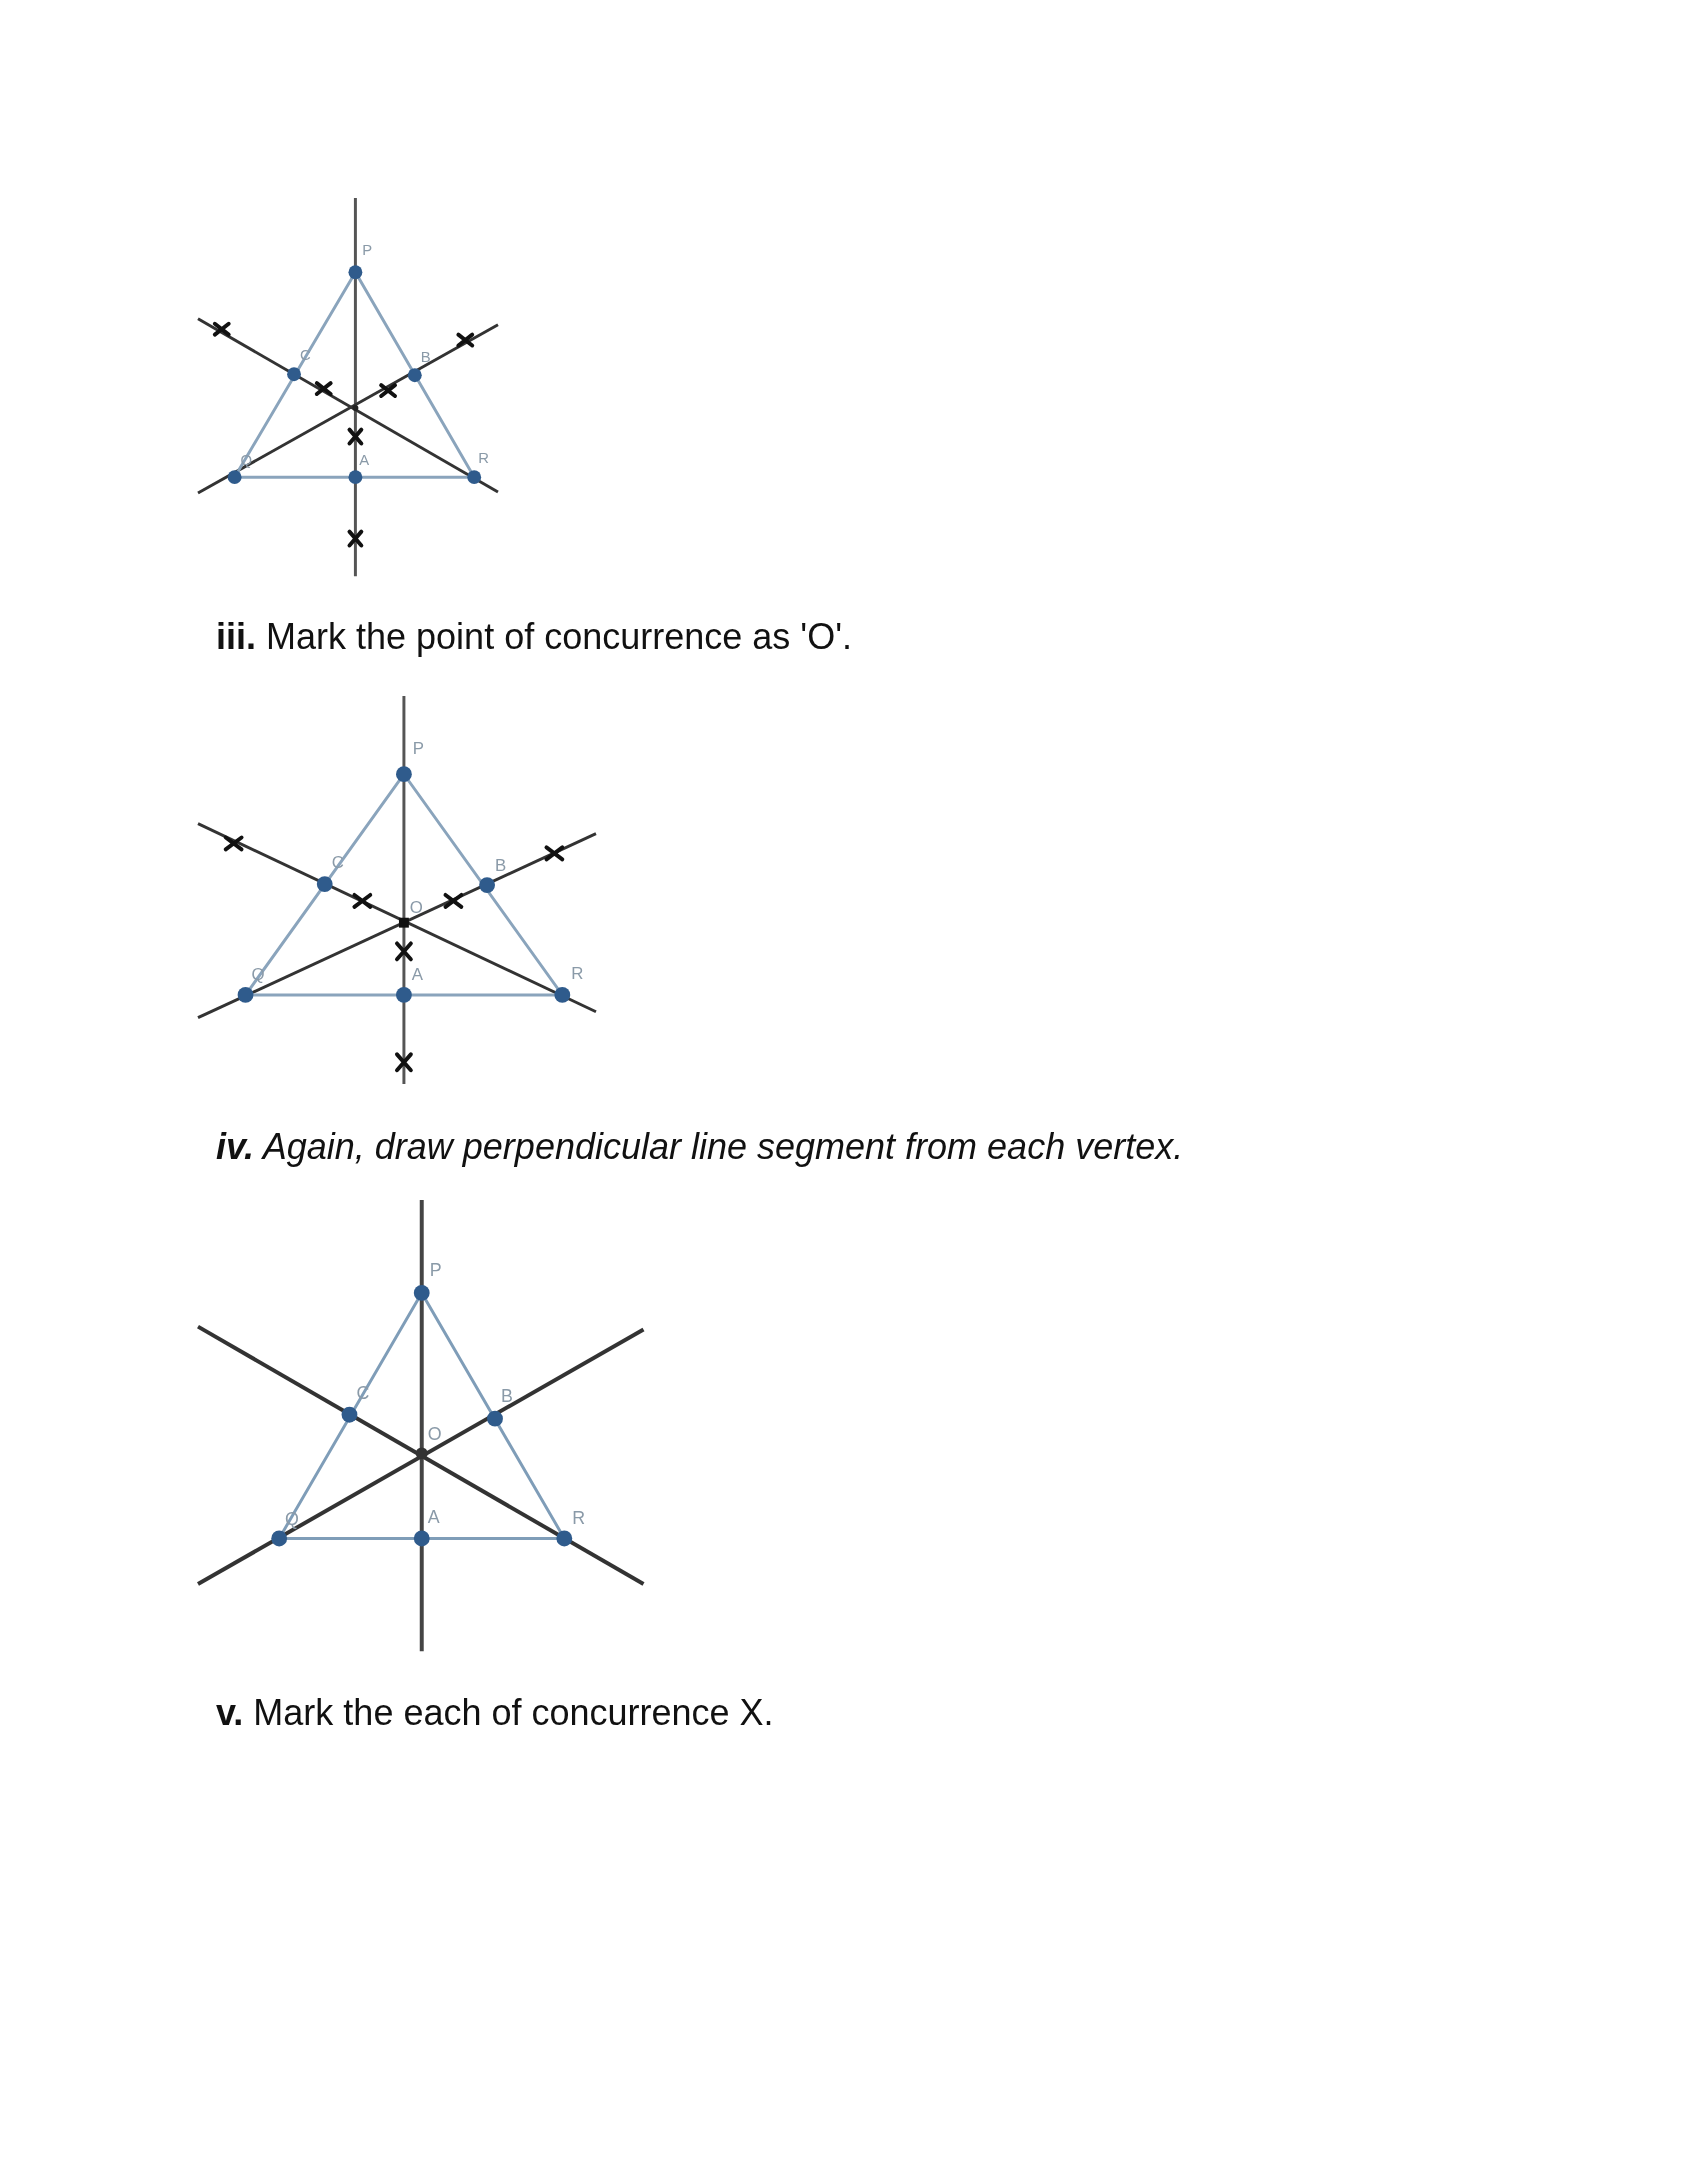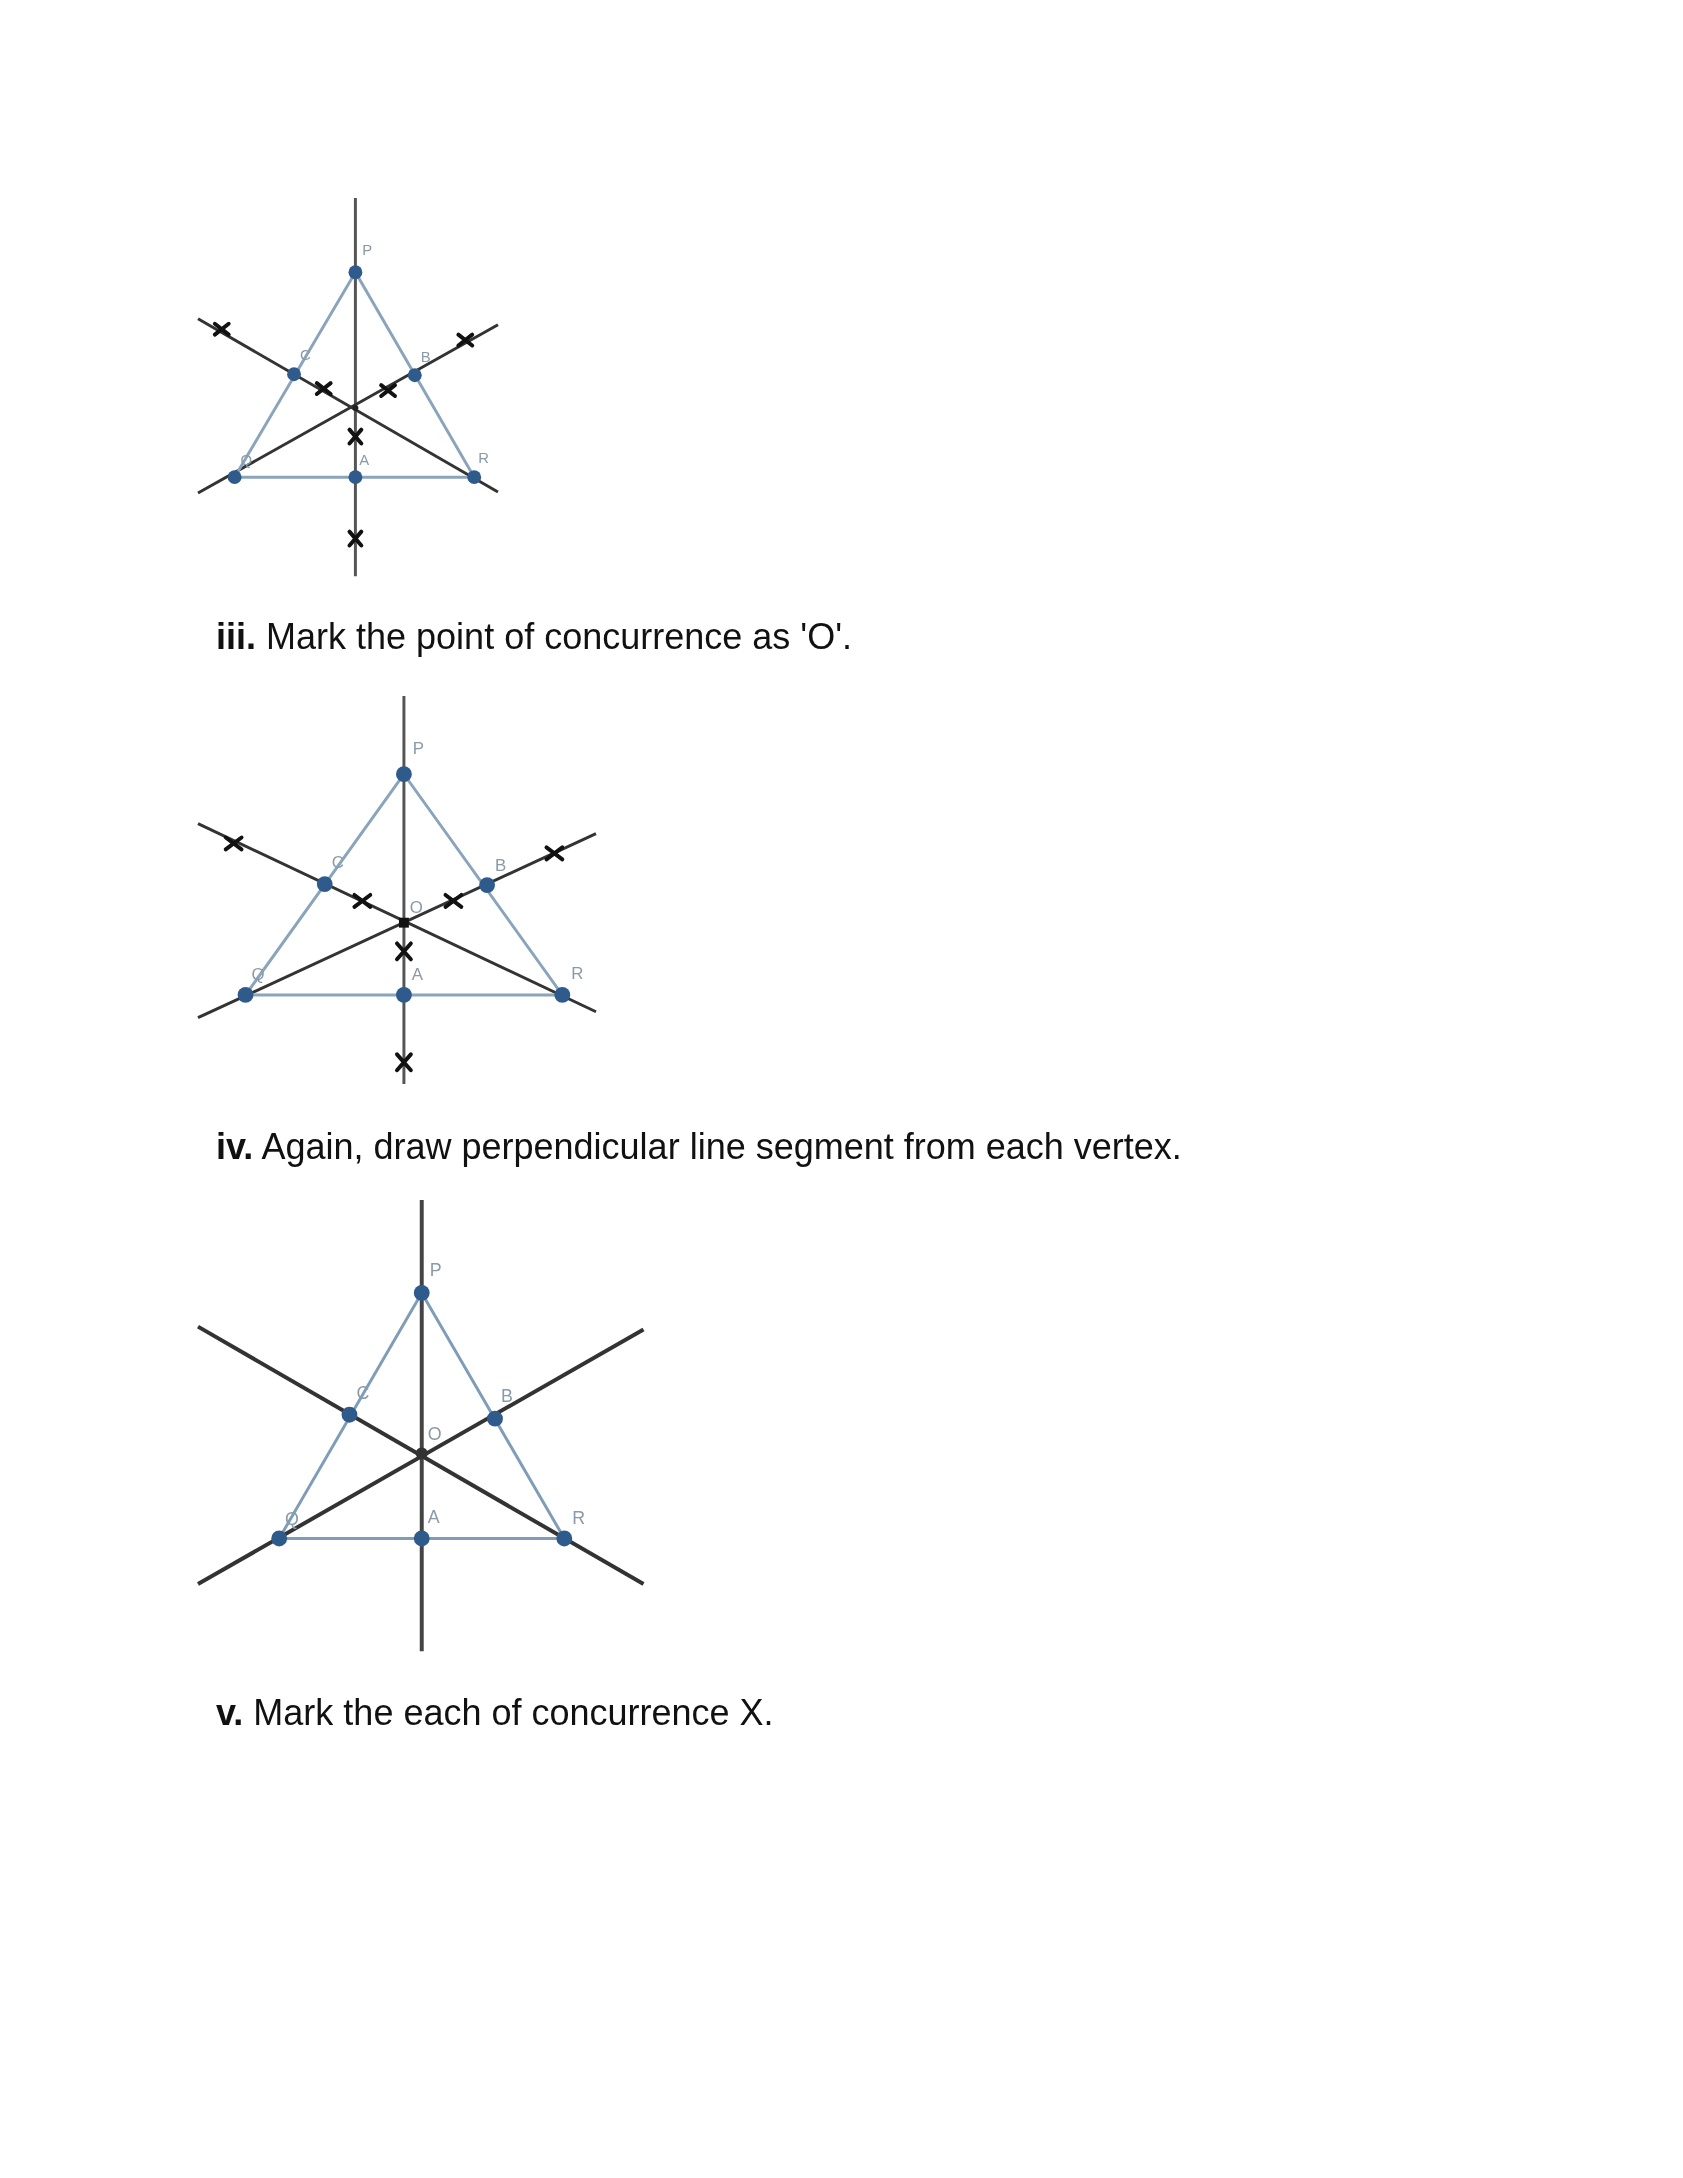--- a/index.html
+++ b/index.html
@@ -95,20 +95,20 @@
     <text class="lbl" x="288" y="1540" font-size="18">Q</text>
     <text class="lbl" x="432" y="1538" font-size="18">A</text>
     <text class="lbl" x="578" y="1539" font-size="18">R</text>
   </g>
 </svg>
 
 <div class="step" style="top:619px;">
   <b>iii.</b><span> Mark the point of concurrence as 'O'.</span>
 </div>
 
-<div class="step" style="top:1129px;">
+<div class="step" style="top:1129px;font-style:italic;">
   <b>iv.</b><span> Again, draw perpendicular line segment from each vertex.</span>
 </div>
 
 <div class="step" style="top:1695px;">
   <b>v.</b><span> Mark the each of concurrence X.</span>
 </div>
 
 
 </body></html>

